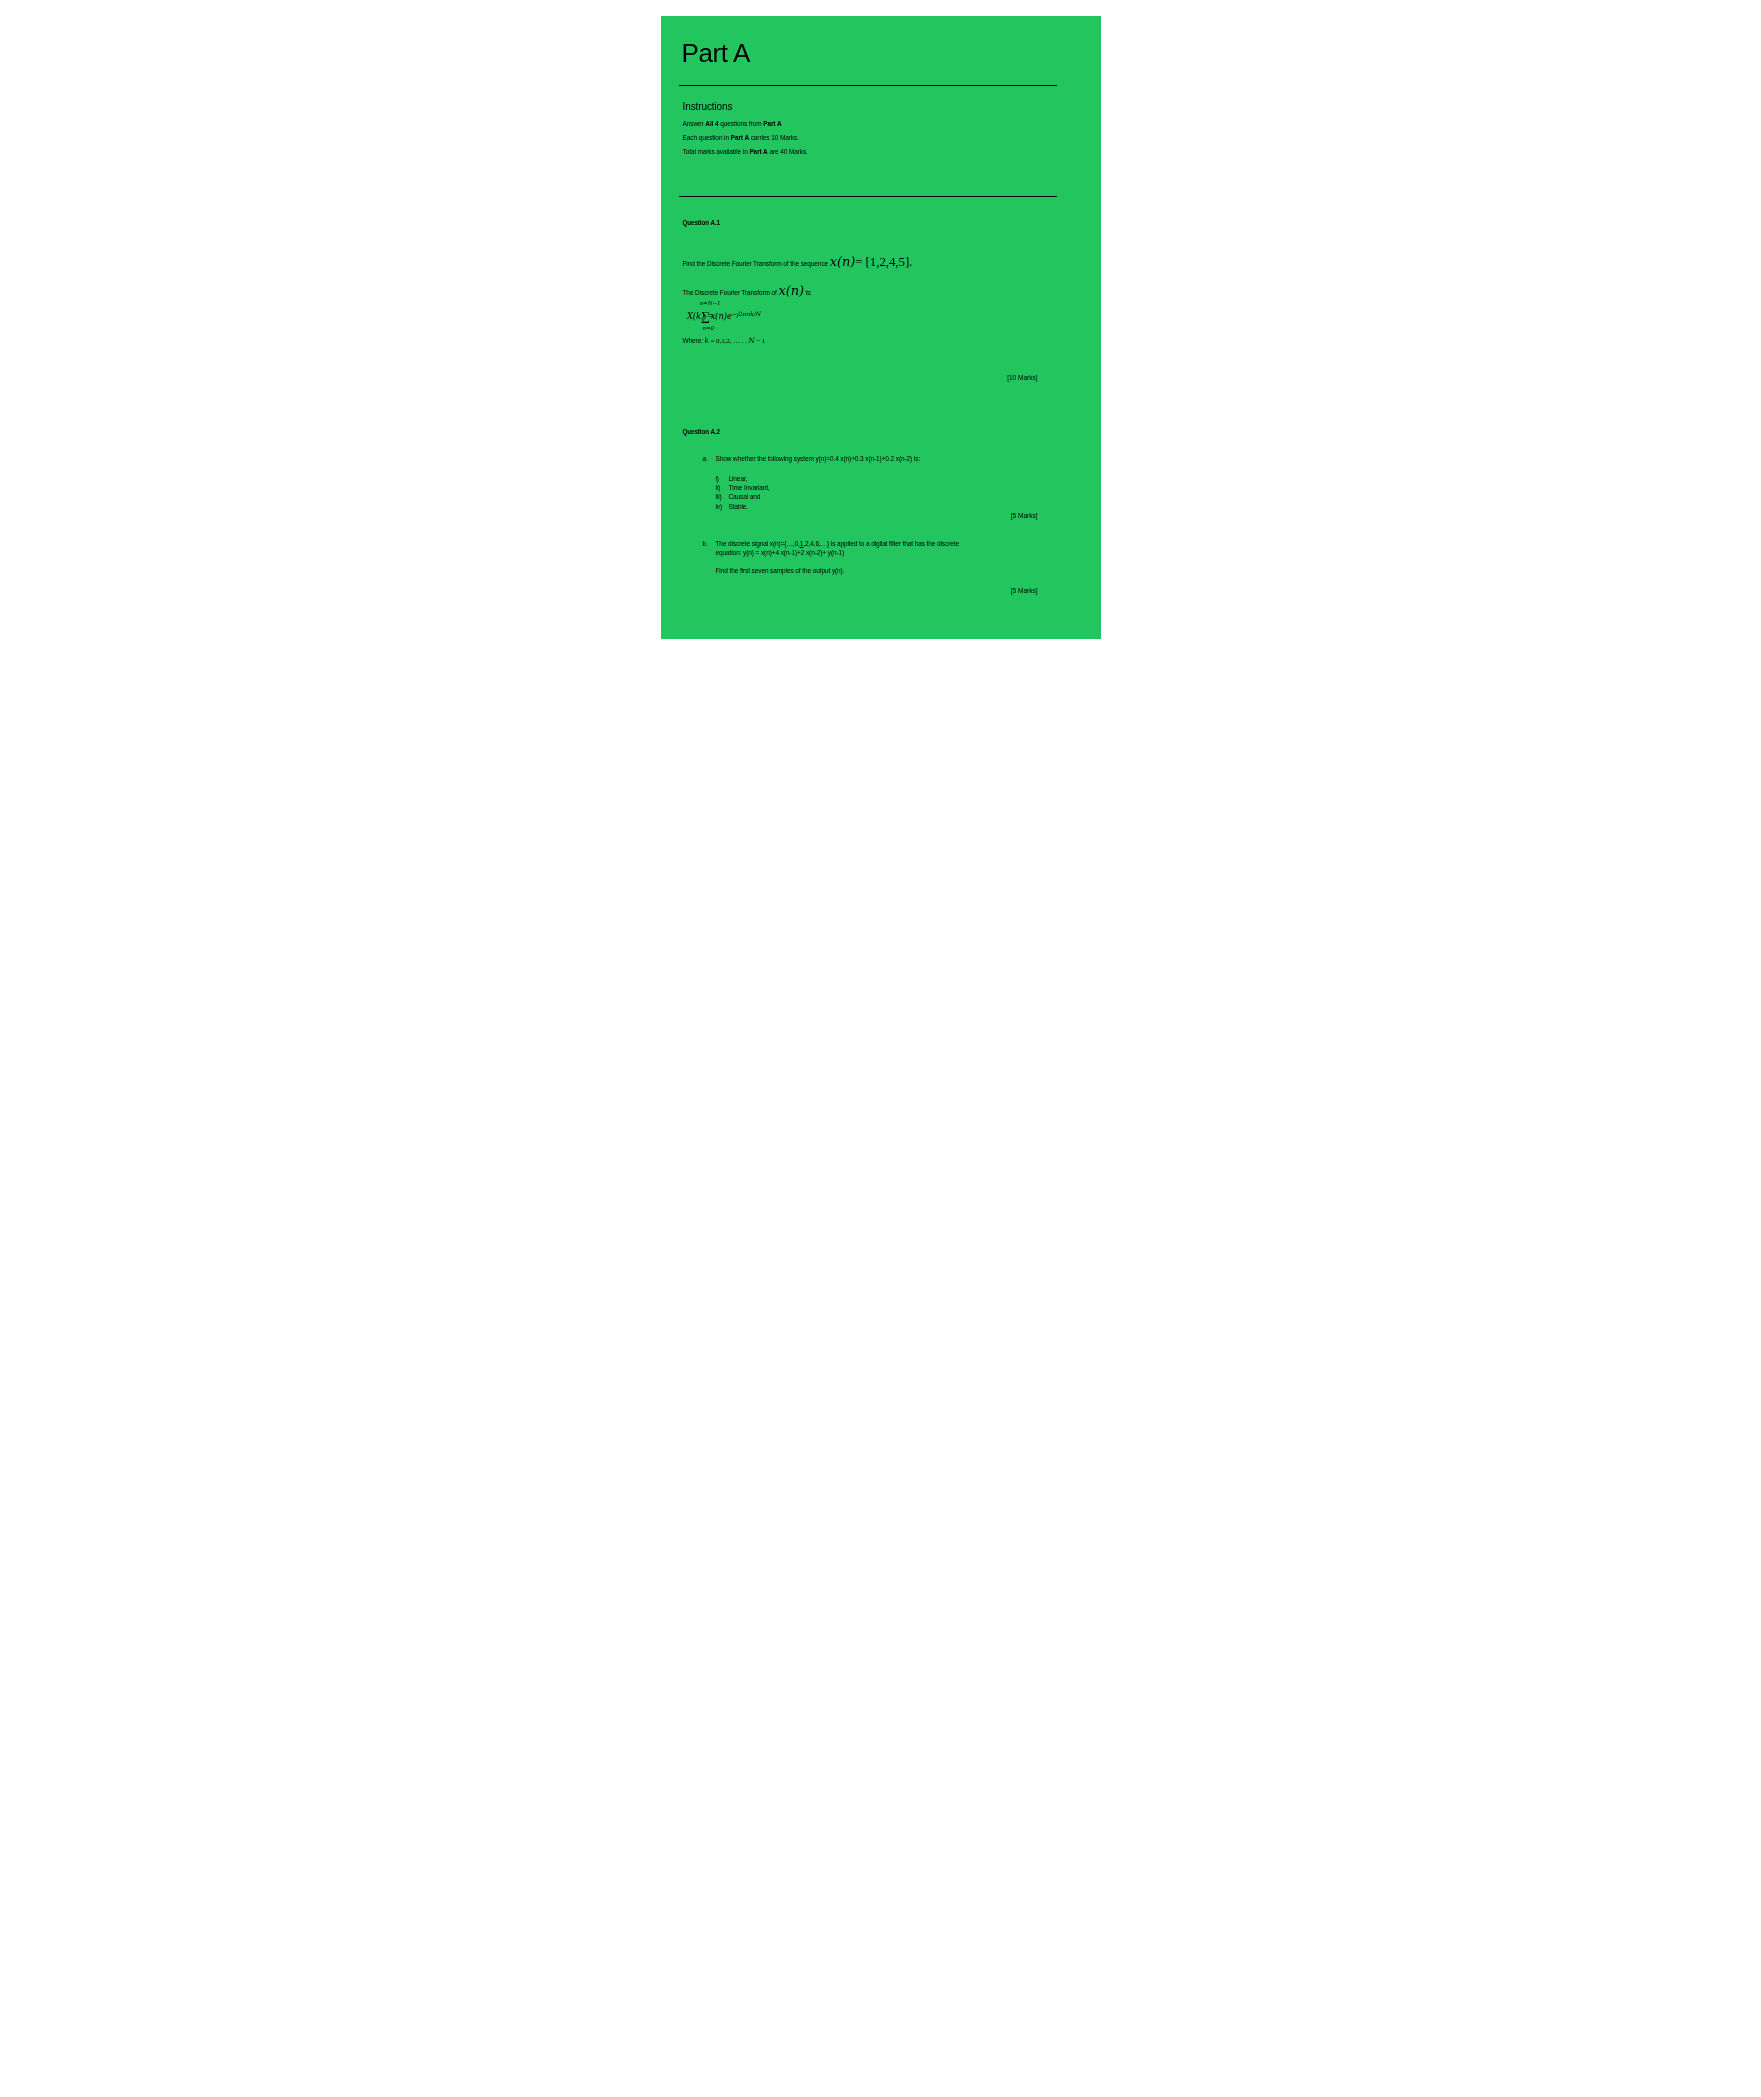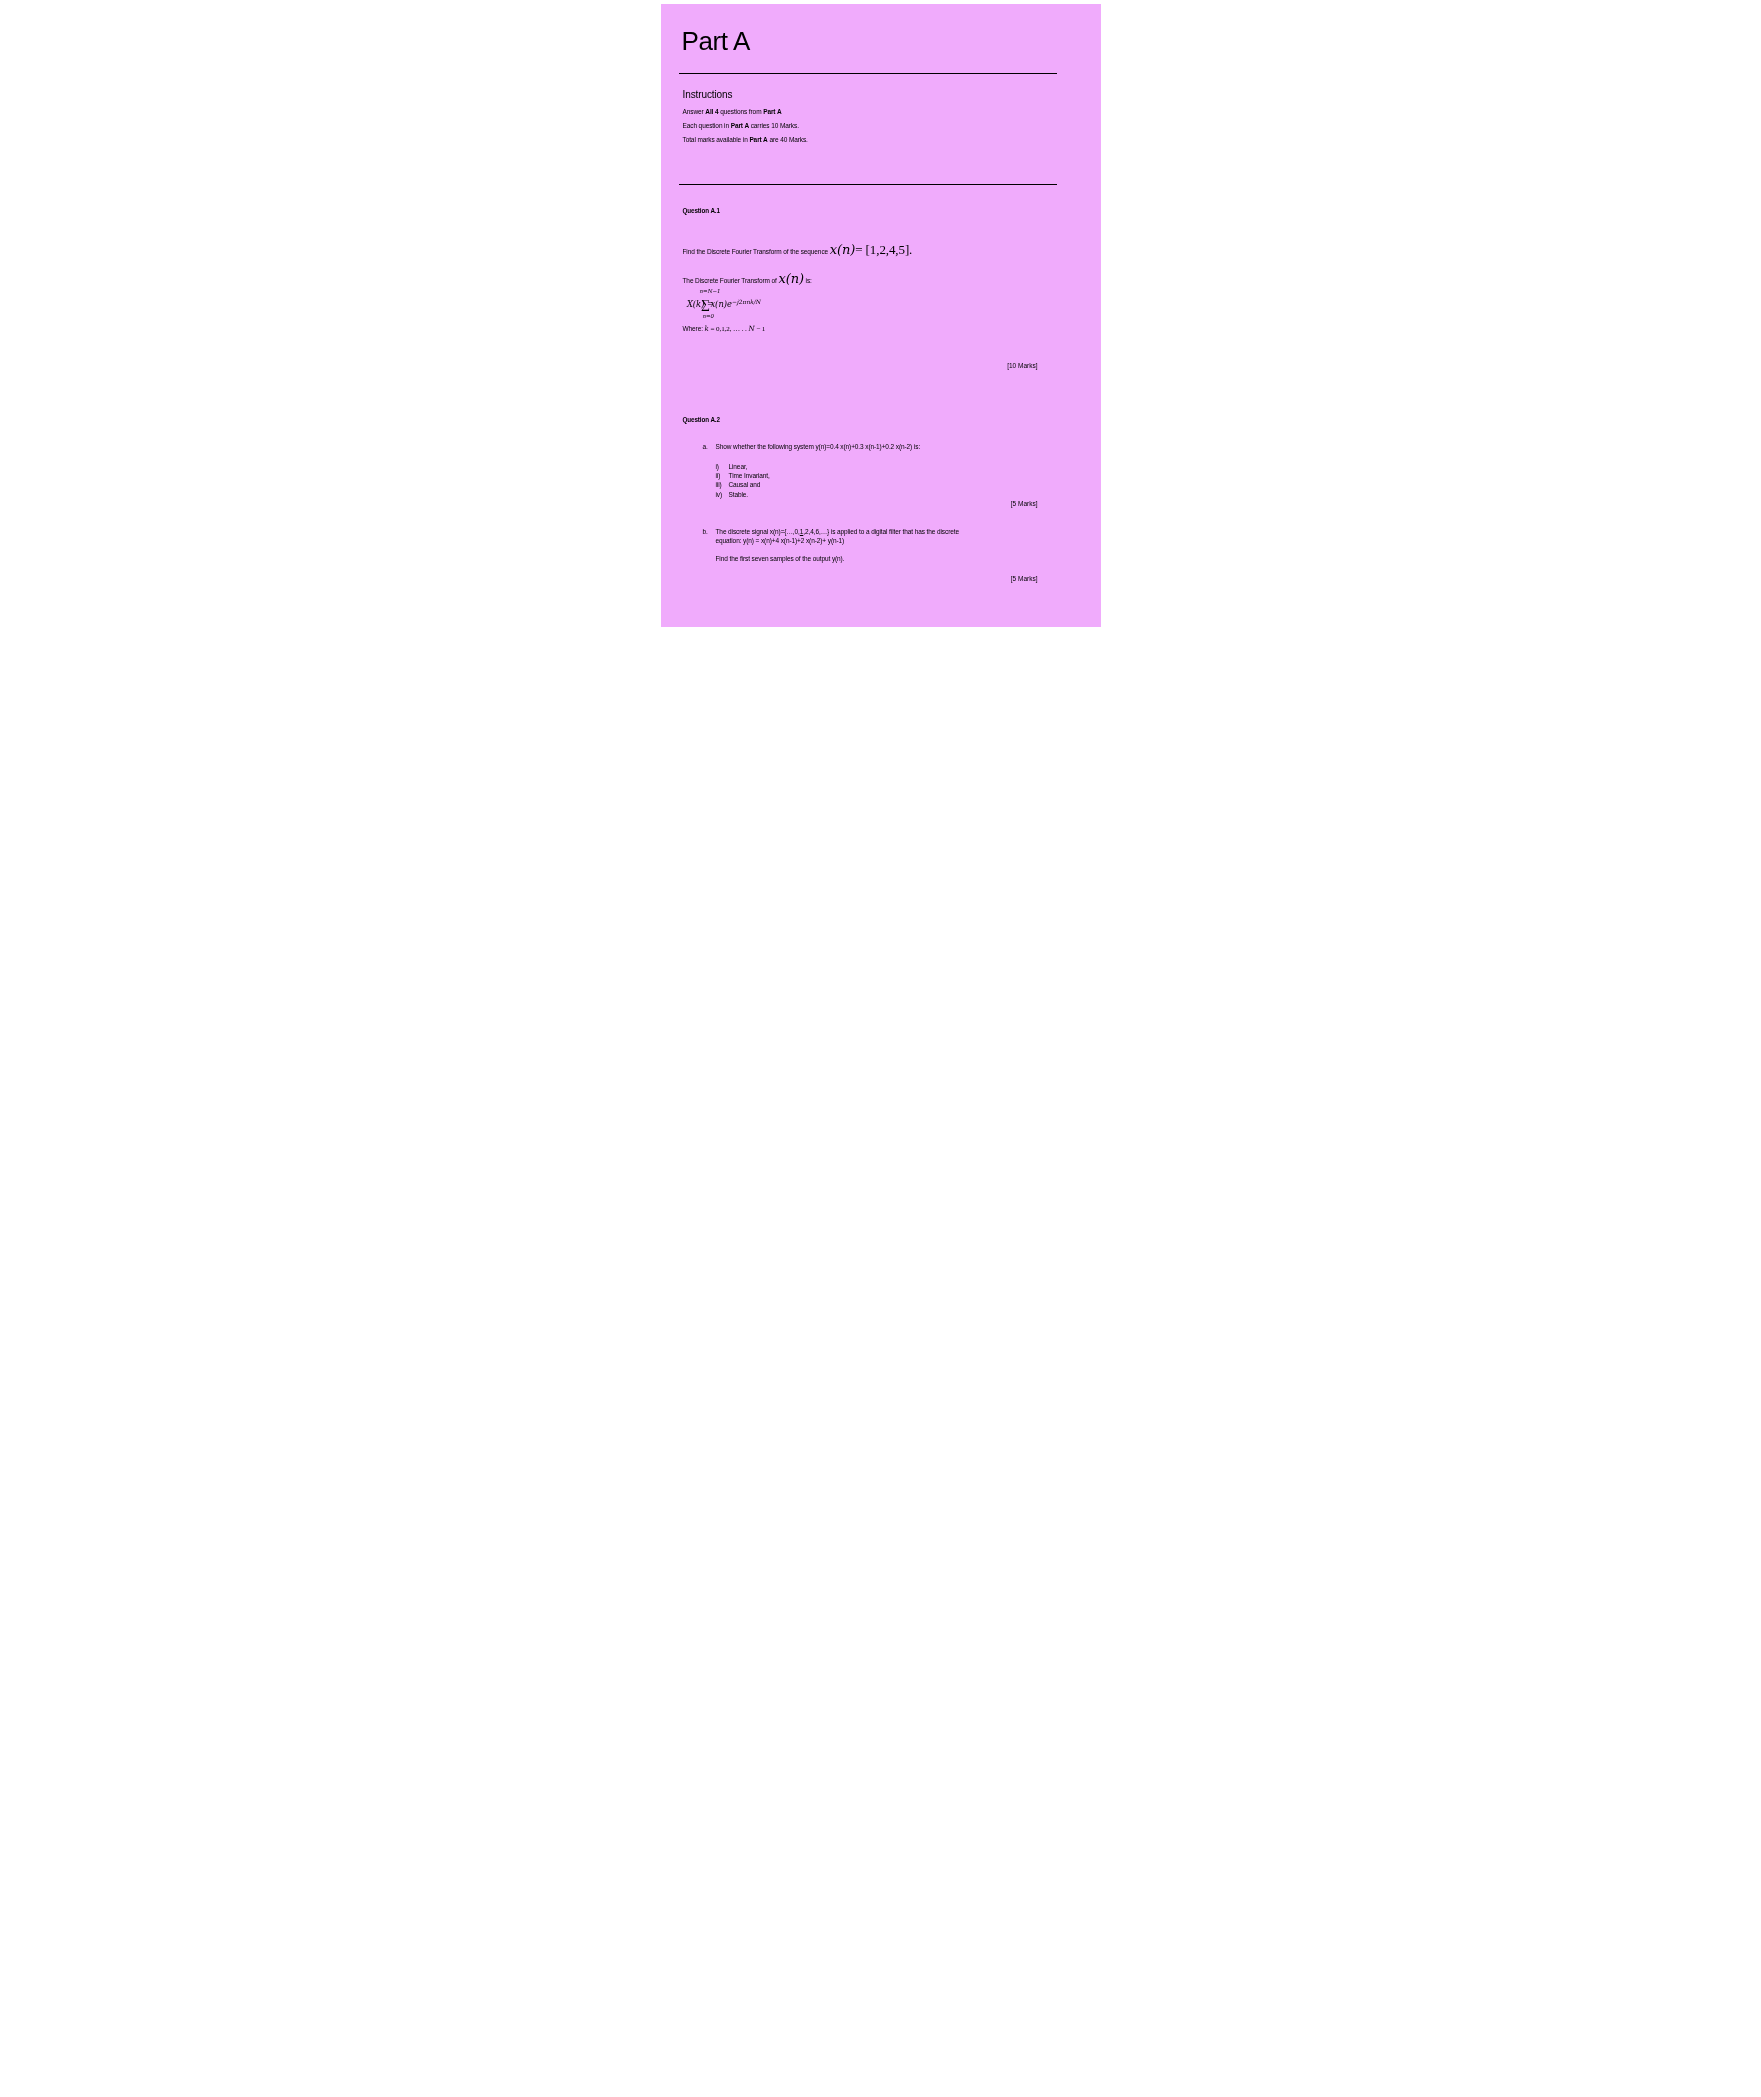--- a/index.html
+++ b/index.html
@@ -1,20 +1,20 @@
 <!DOCTYPE html>
 <html style="font-size:6.7px"><head>
 <meta charset="utf-8">
 <style>
   html,body{margin:0;padding:0;background:#ffffff;}
   .page{
     position:relative;
     width:440px;height:623px;
-    margin:4px auto;
-    background:#f0abfc;
+    margin:16px auto;
+    background:#22c55e;
     color:#000;
     font-family:"Liberation Sans",sans-serif;
     overflow:hidden;
   }
   .abs{position:absolute;white-space:nowrap;line-height:1.25;}
   .title{font-size:26px;line-height:1;letter-spacing:-0.4px;}
   .rule{position:absolute;height:1.3px;background:#000;}
   .h2{font-size:10px;letter-spacing:-0.1px;}
   .body{font-size:6.5px;letter-spacing:-0.1px;}
   .qh{font-size:6.3px;font-weight:bold;letter-spacing:-0.1px;}

